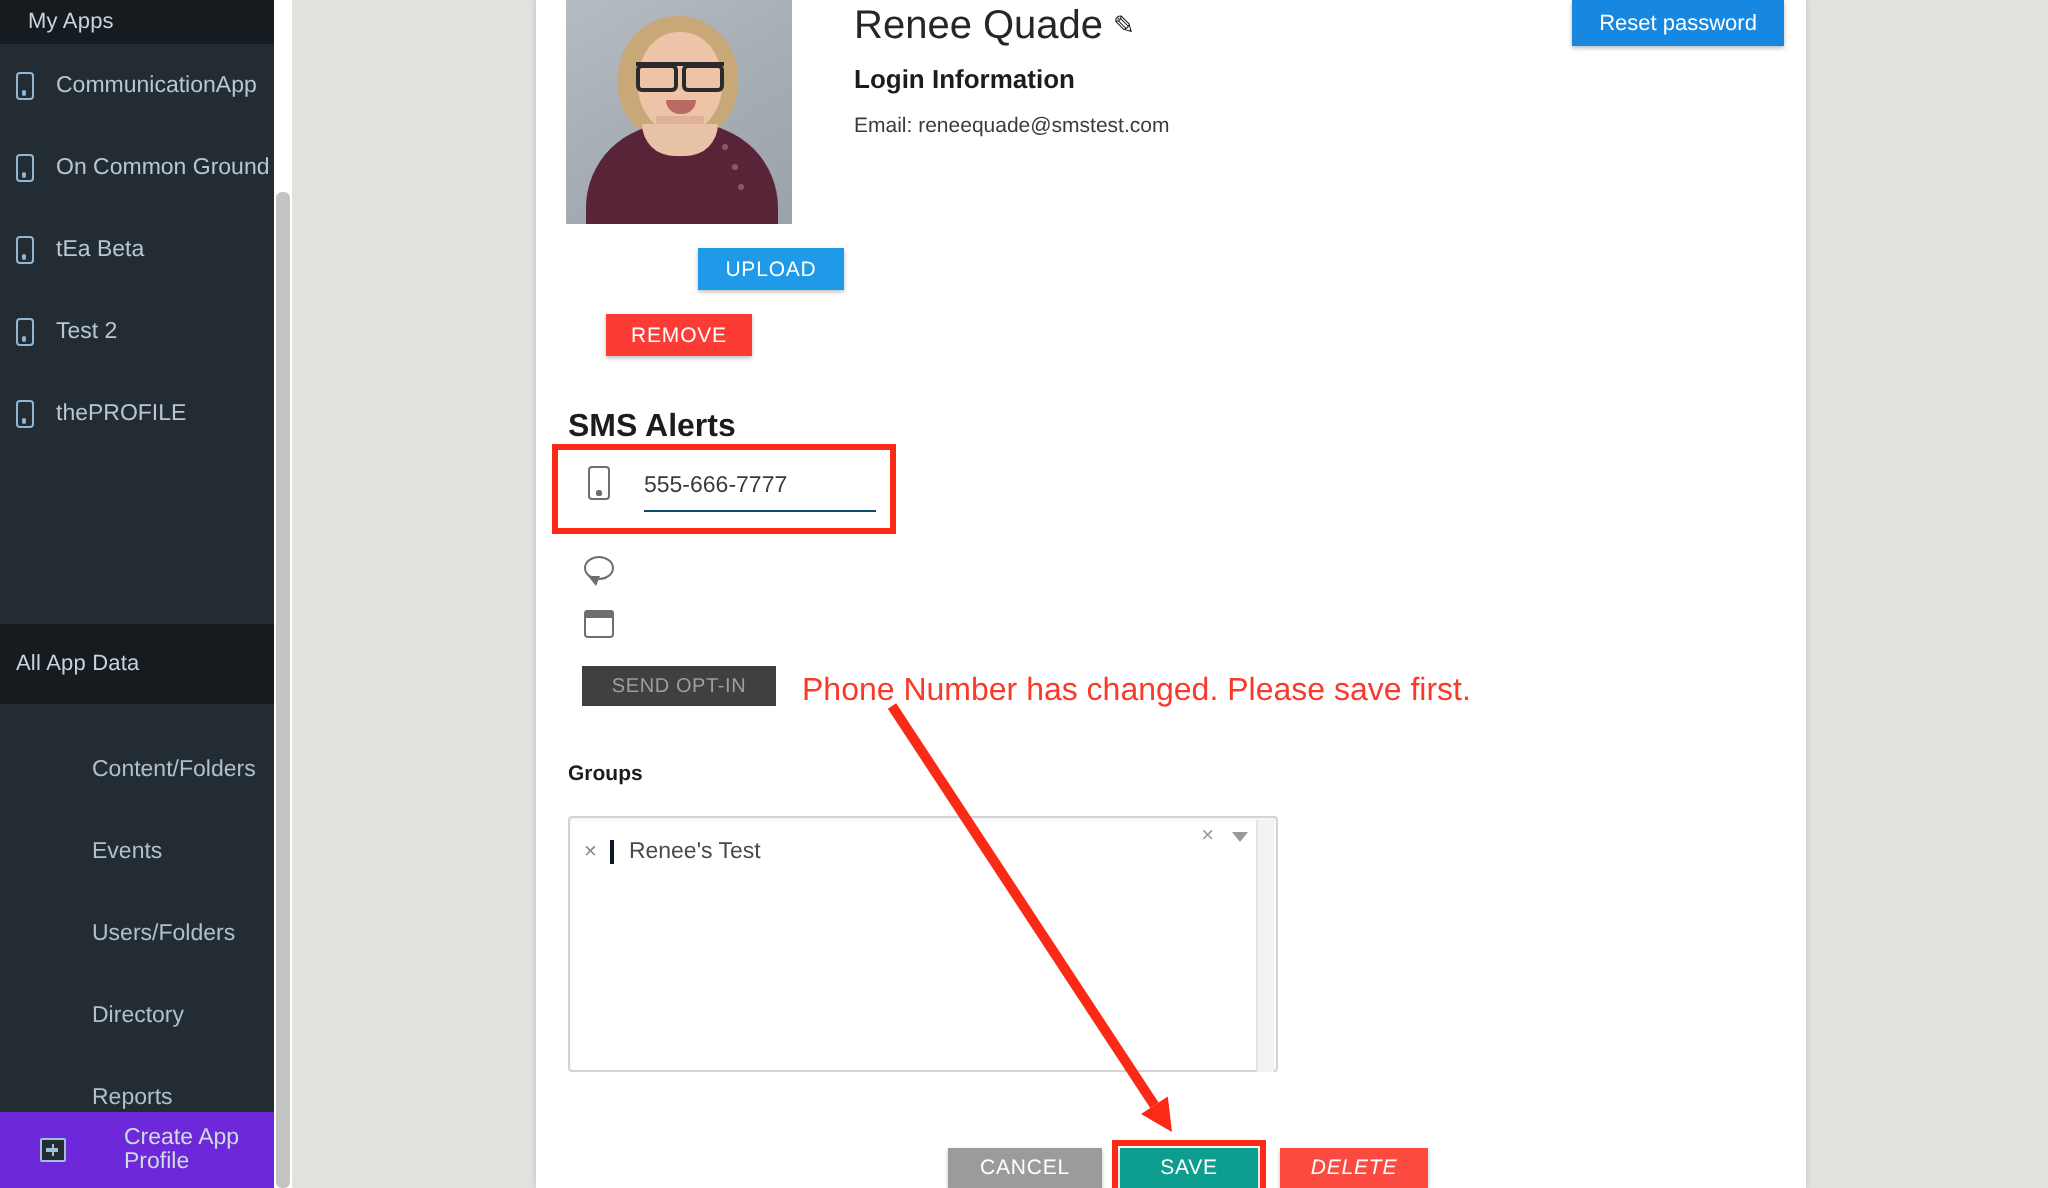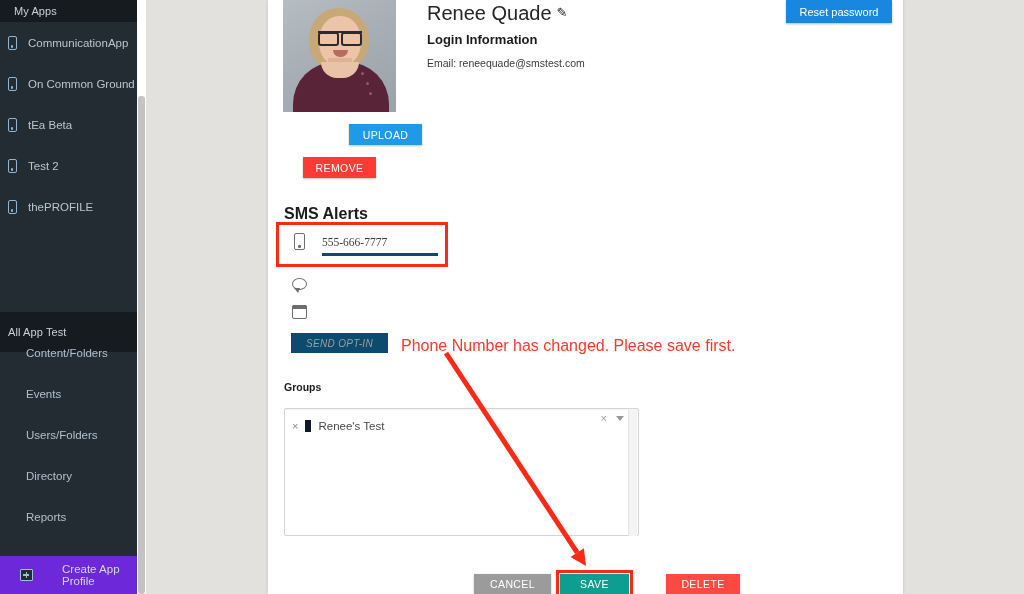--- a/index.html
+++ b/index.html
@@ -50,21 +50,21 @@
     position: relative;
     flex: none;
   }
   .phone-ico::after {
     content:""; position:absolute;
     left: 2.1px; bottom: 1px;
     width: 2.4px; height: 2.4px;
     border-radius: 50%;
     background: #8fb6d4;
   }
-  .data-list { position: absolute; left:0; top:332px; width:137px; }
+  .data-list { position: absolute; left:0; top:364px; width:137px;padding-left:20px; }
   .data-item {
     height: 41px;
     display: flex; align-items: center;
     padding-left: 26px;
     color: #aec0cd;
     font-size: 11.5px;
     cursor: pointer;
   }
   #create-profile {
     position: absolute; left: 0; bottom: 0;
@@ -247,23 +247,23 @@
   }
   #phone-device-icon::after {
     content:""; position:absolute;
     left: 3.2px; bottom: 1.3px;
     width: 2.6px; height: 2.6px;
     border-radius: 50%; background: #6e6e6e;
   }
   #phone-input {
     position: absolute; left: 32px; top: 0;
     width: 116px; height: 26px;
-    border: none; border-bottom: 3px solid #0c4a6e;
+    border: none; border-bottom: 1px solid #0c4a6e;
     font-size: 11.5px; color: #3a3a3a;
-    font-family: Liberation Serif, serif;
+    font-family: Liberation Sans, sans-serif;
     background: transparent;
     outline: none;
   }
   #chat-icon {
     position: absolute; left: 292px; top: 278px;
     width: 15px; height: 12px;
     border: 1.3px solid #6e6e6e;
     border-radius: 50%;
   }
   #chat-icon::after {
@@ -282,27 +282,26 @@
   }
   #calendar-icon::before {
     content:""; position:absolute;
     left: -1.3px; top: -1.3px; right: -1.3px;
     height: 4px; background: #6e6e6e;
     border-radius: 2px 2px 0 0;
   }
   #send-optin-btn {
     position: absolute; left: 291px; top: 333px;
     width: 97px; height: 20px;
-    background: #0c4a6e;
+    background: #404040;
     color: #9e9e9e;
     border: none;
     font-size: 10px; letter-spacing: .3px;
     font-family: "Liberation Sans", sans-serif;
     cursor: default;
-    font-style: italic;
   }
   #phone-warning {
     position: absolute; left: 401px; top: 337px;
     font-size: 16px; color: #fa3a28;
   }
 
   
   #groups-title {
     position: absolute; left: 284px; top: 381px;
     font-size: 10.5px; font-weight: bold; color: #1c1c1c;
@@ -321,21 +320,21 @@
     display: flex; align-items: center;
   }
   #group-remove-x {
     margin-left: 7px;
     font-size: 11px; color: #8a8a8a;
     cursor: pointer;
   }
   #group-chip-label {
     margin-left: 7px;
     padding-left: 7px;
-    border-left: 6px solid #0f172a;
+    border-left: 2px solid #0f172a;
     font-size: 11.5px; color: #4a4a4a;
   }
   #group-clear-x {
     position: absolute; right: 31px; top: 3px;
     font-size: 11px; color: #9a9a9a; cursor: pointer;
   }
   #group-caret {
     position: absolute; right: 14px; top: 7px;
     width: 0; height: 0;
     border-left: 4.5px solid transparent;
@@ -354,21 +353,21 @@
   .bottom-btn {
     position: absolute; top: 574px;
     height: 20px; border: none; color: #fff;
     font-size: 10.5px; letter-spacing: .4px;
     font-family: "Liberation Sans", sans-serif;
     cursor: pointer;
     box-shadow: 0 1px 2px rgba(0,0,0,.25);
   }
   #cancel-btn { left: 474px; width: 77px; background: #9b9b9b; }
   #save-btn   { left: 560px; width: 69px; background: #0e9e8f; }
-  #delete-btn { left: 666px; width: 74px; background: #fb4a40; }
+  #delete-btn { left: 640px; width: 74px; background: #fb4a40; font-style: italic; }
   #save-highlight {
     position: absolute; left: 556px; top: 570px;
     width: 77px; height: 28px;
     border: 3px solid #fa2a16;
     pointer-events: none;
   }
 
   
   #arrow-svg {
     position: absolute; left: 0; top: 0;
@@ -401,21 +400,21 @@
       <div class="app-item">
         <span class="phone-ico"></span>
         <span class="lbl">Test 2</span>
       </div>
       <div class="app-item">
         <span class="phone-ico"></span>
         <span class="lbl">thePROFILE</span>
       </div>
     </div>
 
-    <div id="alldata-header" class="side-header">All App Test</div>
+    <div id="alldata-header" class="side-header">All App Data</div>
 
     <div class="data-list">
       <div class="data-item">Content/Folders</div>
       <div class="data-item">Events</div>
       <div class="data-item">Users/Folders</div>
       <div class="data-item">Directory</div>
       <div class="data-item">Reports</div>
     </div>
 
     <div id="create-profile">

